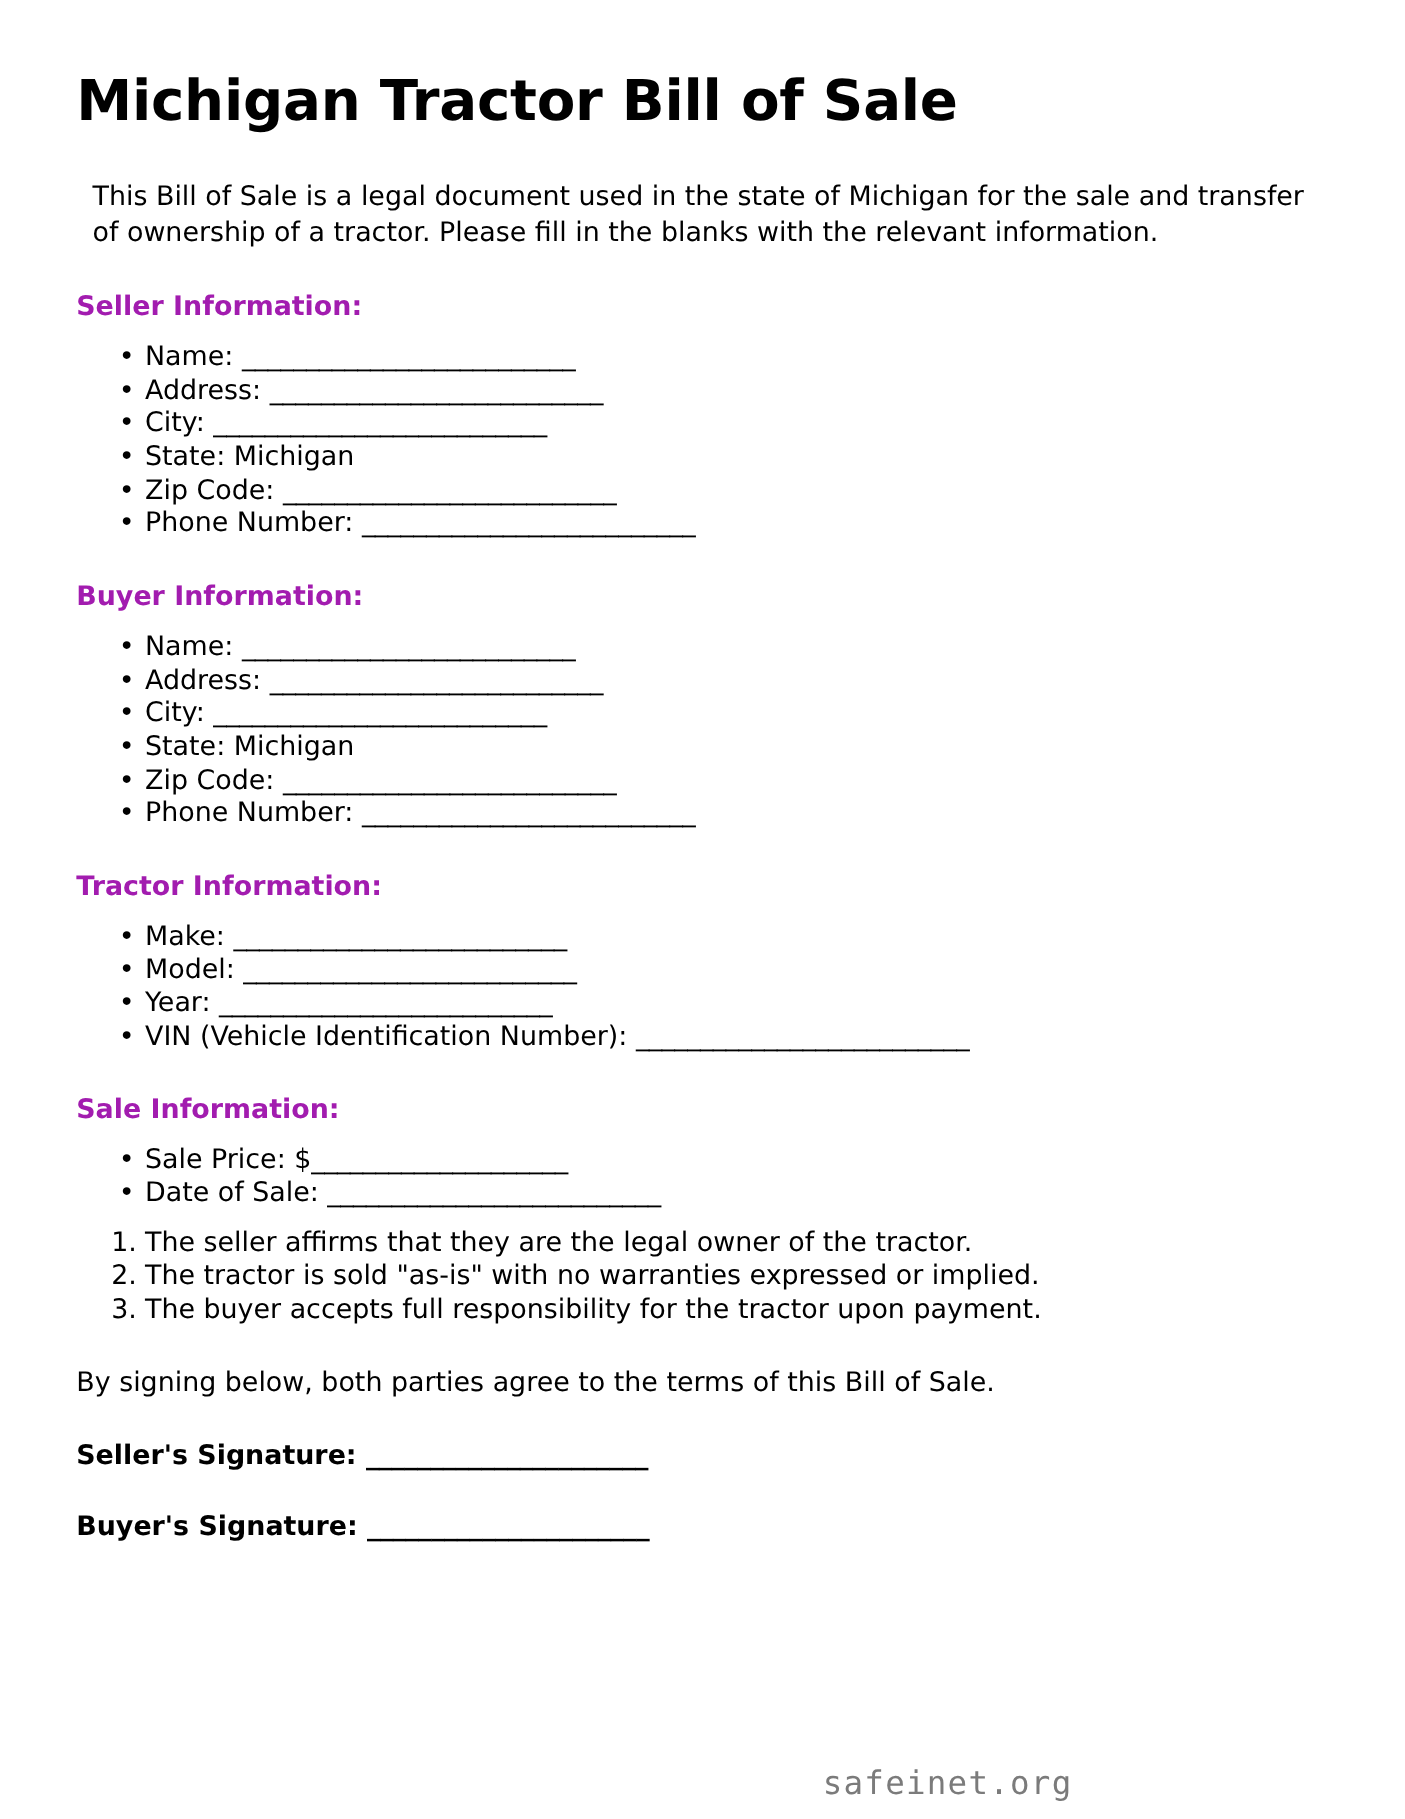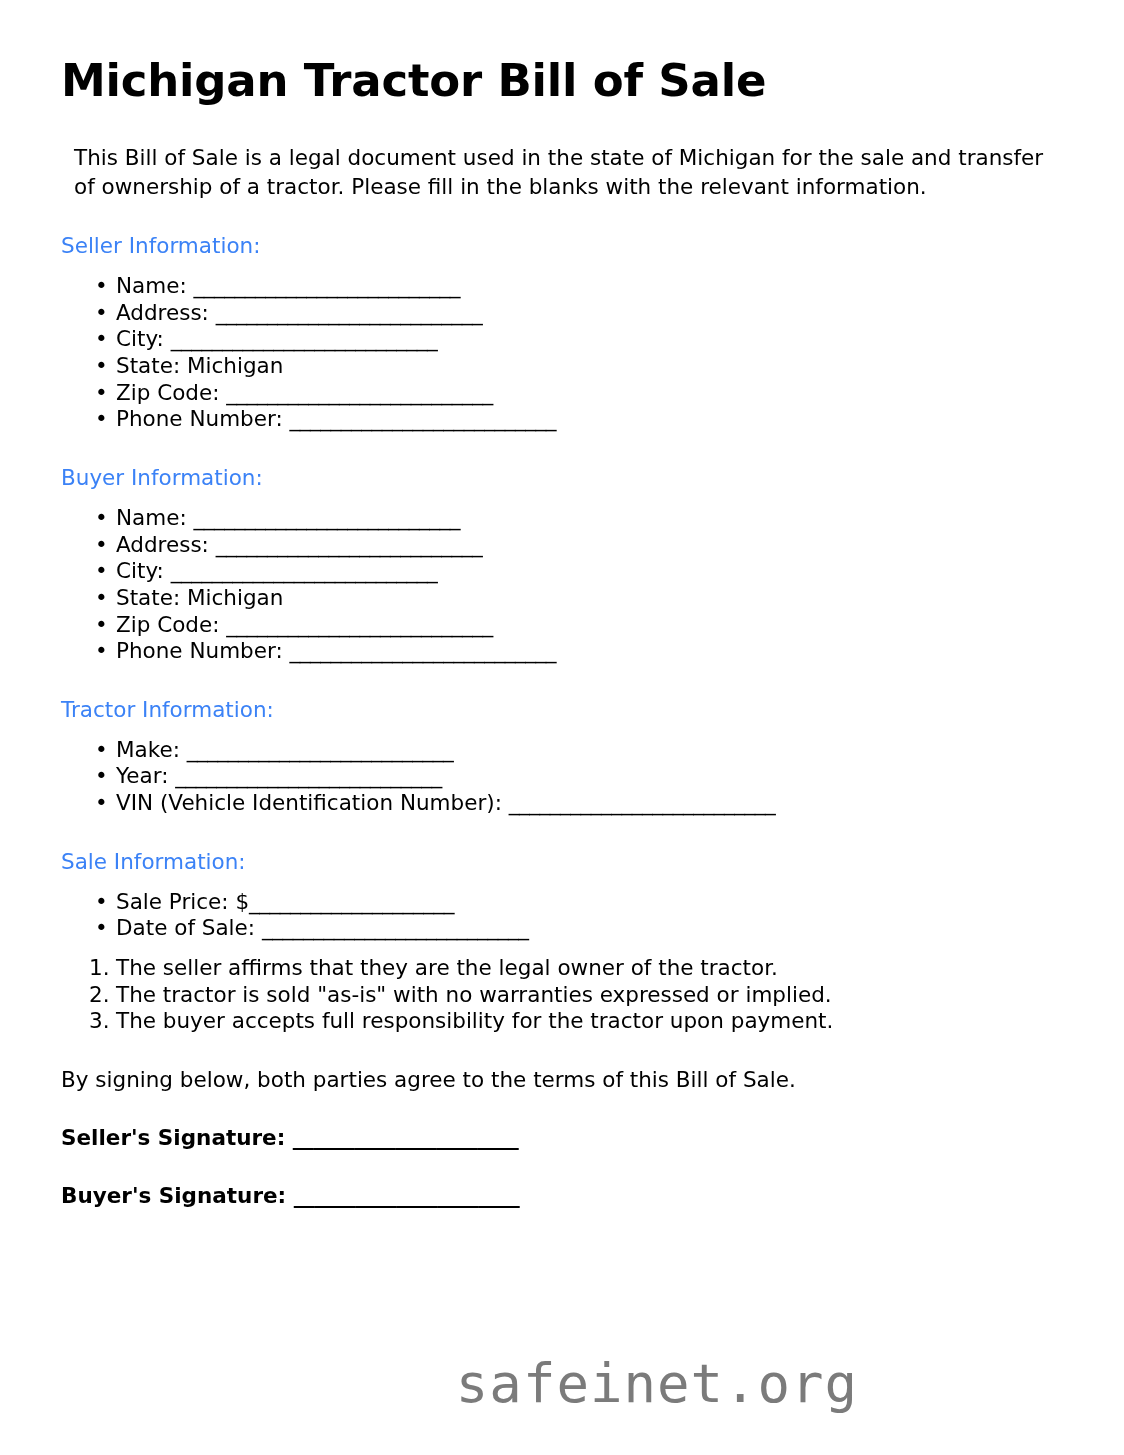--- a/index.html
+++ b/index.html
@@ -39,24 +39,24 @@
   }
   p.intro {
     font-size: 21.5px;
     line-height: 1.32;
     margin: 38px 0 0 13px;
     max-width: 1000px;
     color: #000;
   }
   h2.section-heading {
     font-size: 21.5px;
-    font-weight: normal;
+    font-weight: bold;
     margin: 31px 0 0 0;
     line-height: 1.3;
-    color: #3b82f6;
+    color: #a21caf;
   }
   ul.field-list {
     list-style: none;
     margin: 13px 0 0 0;
     padding: 0;
   }
   ul.field-list li {
     font-size: 21.5px;
     line-height: 1.24;
     position: relative;
@@ -107,23 +107,23 @@
     margin: 31px 0 0 0;
     color: #000;
     white-space: nowrap;
   }
   .blank {
     letter-spacing: -0.5px;
   }
   .watermark {
     position: absolute;
     right: 34px;
-    bottom: 40px;
+    bottom: 13px;
     font-family: "DejaVu Sans Mono", monospace;
-    font-size: 54px;
+    font-size: 26px;
     color: #7b7b7b;
     letter-spacing: 1px;
     white-space: nowrap;
     text-align: right;
   }
 </style>
 </head>
 <body>
 
 <div class="page">
@@ -149,20 +149,21 @@
       <li><span>Address: </span><span class="blank">__________________________</span></li>
       <li><span>City: </span><span class="blank">__________________________</span></li>
       <li><span>State: Michigan</span></li>
       <li><span>Zip Code: </span><span class="blank">__________________________</span></li>
       <li><span>Phone Number: </span><span class="blank">__________________________</span></li>
     </ul>
 
     <h2 class="section-heading">Tractor Information:</h2>
     <ul class="field-list">
       <li><span>Make: </span><span class="blank">__________________________</span></li>
+      <li><span>Model: </span><span class="blank">__________________________</span></li>
       <li><span>Year: </span><span class="blank">__________________________</span></li>
       <li><span>VIN (Vehicle Identification Number): </span><span class="blank">__________________________</span></li>
     </ul>
 
     <h2 class="section-heading">Sale Information:</h2>
     <ul class="field-list">
       <li><span>Sale Price: $</span><span class="blank">____________________</span></li>
       <li><span>Date of Sale: </span><span class="blank">__________________________</span></li>
     </ul>
 

